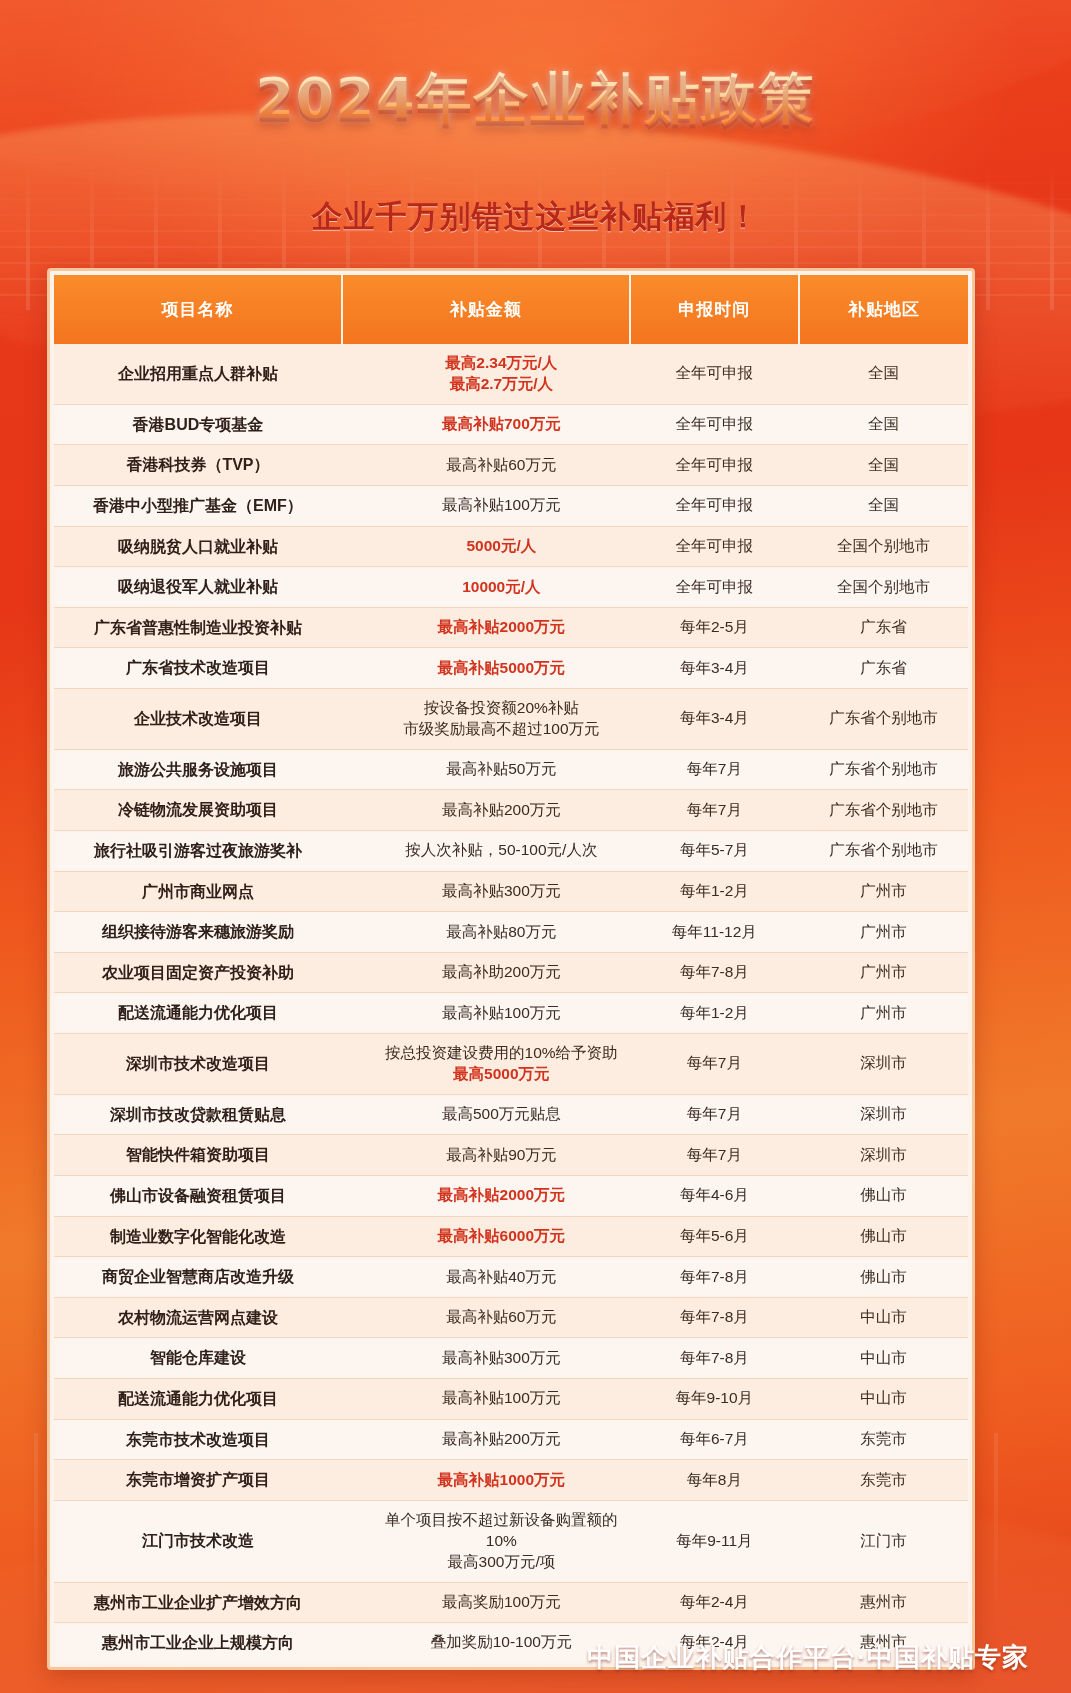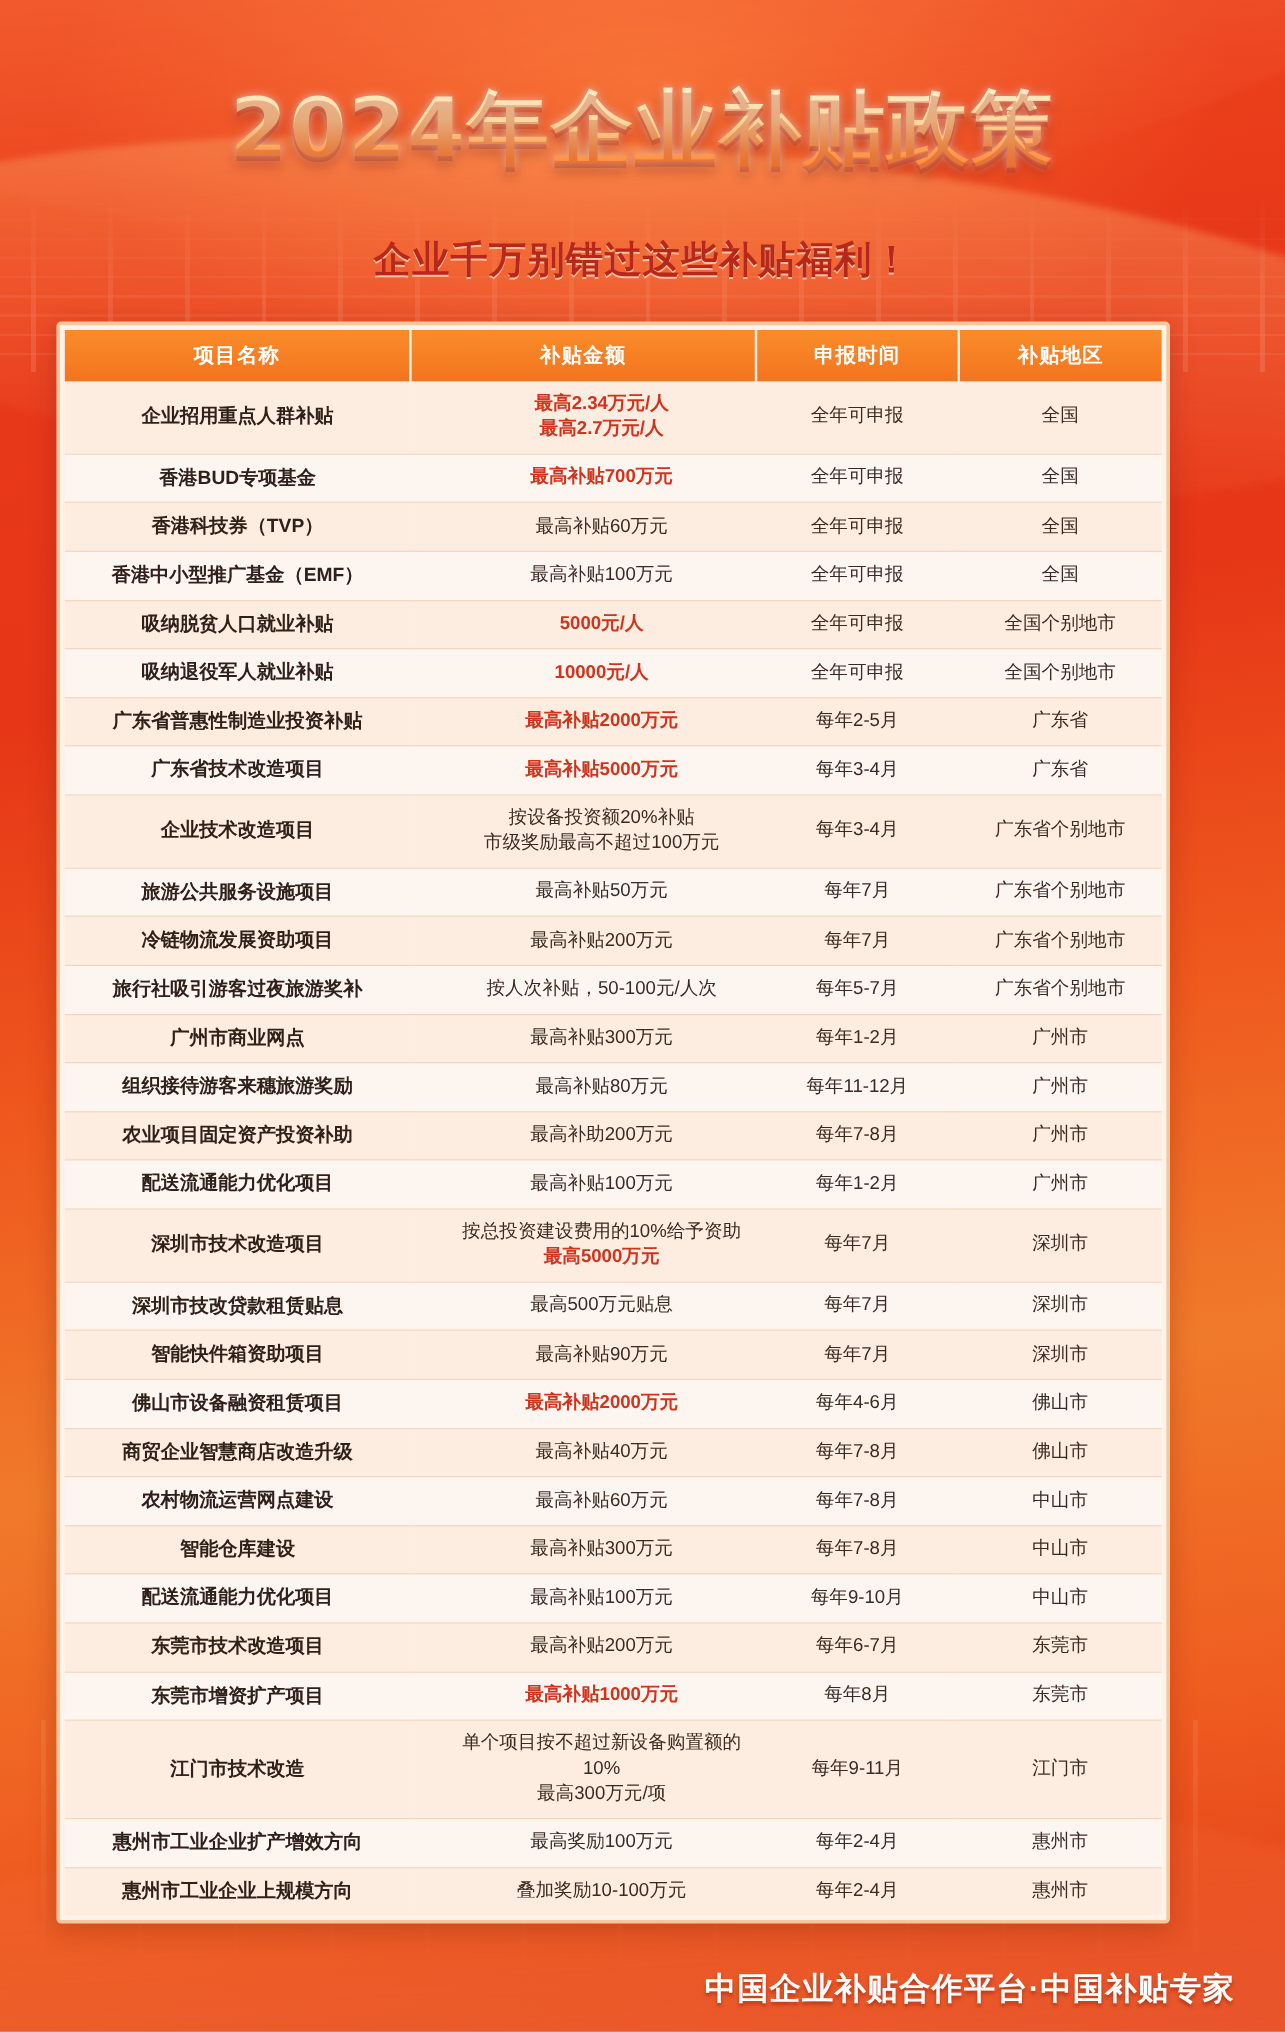--- a/index.html
+++ b/index.html
@@ -78,21 +78,21 @@
         rgba(255,255,255,0.0) 38px, rgba(255,255,255,0.0) 80px);
     -webkit-mask-image: linear-gradient(180deg, rgba(0,0,0,1) 20%, rgba(0,0,0,0) 95%);
     mask-image: linear-gradient(180deg, rgba(0,0,0,1) 20%, rgba(0,0,0,0) 95%);
   }
 
   .title {
     position: absolute;
     top: 62px;
     left: 0; right: 0;
     text-align: center;
-    font-size: 68px;
+    font-size: 55px;
     font-weight: bold;
     letter-spacing: 2px;
     color: #ffb27a;
     background: linear-gradient(180deg, #fff3d8 0%, #ffd9a0 42%, #ff9a4d 72%, #ff7a2a 100%);
     -webkit-background-clip: text;
     background-clip: text;
     -webkit-text-fill-color: transparent;
     text-shadow: 0 4px 0 rgba(160,30,10,0.25);
     filter: drop-shadow(0 0 4px rgba(255,255,255,0.55)) drop-shadow(0 5px 5px rgba(130,20,5,0.45));
     font-family: "DejaVu Sans", "Liberation Sans", sans-serif;
@@ -128,21 +128,21 @@
   }
   col.c1 { width: 31.5%; }
   col.c2 { width: 31.5%; }
   col.c3 { width: 18.5%; }
   col.c4 { width: 18.5%; }
   thead th {
     background: linear-gradient(180deg, #f98c2a 0%, #f4741f 100%);
     color: #ffffff;
     font-size: 17px;
     font-weight: bold;
-    padding: 10px 4px;
+    padding: 23px 4px;
     border-right: 2px solid #fdf3ea;
     letter-spacing: 1px;
     text-align: center;
   }
   thead th:last-child { border-right: none; }
 
   tbody td {
     font-size: 15.5px;
     color: #3a2b22;
     text-align: center;
@@ -362,20 +362,28 @@
           </tr>
           <tr>
             <td>佛山市设备融资租赁项目</td>
             <td>
               <span class="ln hl">最高补贴2000万元</span>
             </td>
             <td>每年4-6月</td>
             <td>佛山市</td>
           </tr>
           <tr>
+            <td>制造业数字化智能化改造</td>
+            <td>
+              <span class="ln hl">最高补贴6000万元</span>
+            </td>
+            <td>每年5-6月</td>
+            <td>佛山市</td>
+          </tr>
+          <tr>
             <td>商贸企业智慧商店改造升级</td>
             <td>
               <span class="ln">最高补贴40万元</span>
             </td>
             <td>每年7-8月</td>
             <td>佛山市</td>
           </tr>
           <tr>
             <td>农村物流运营网点建设</td>
             <td>

